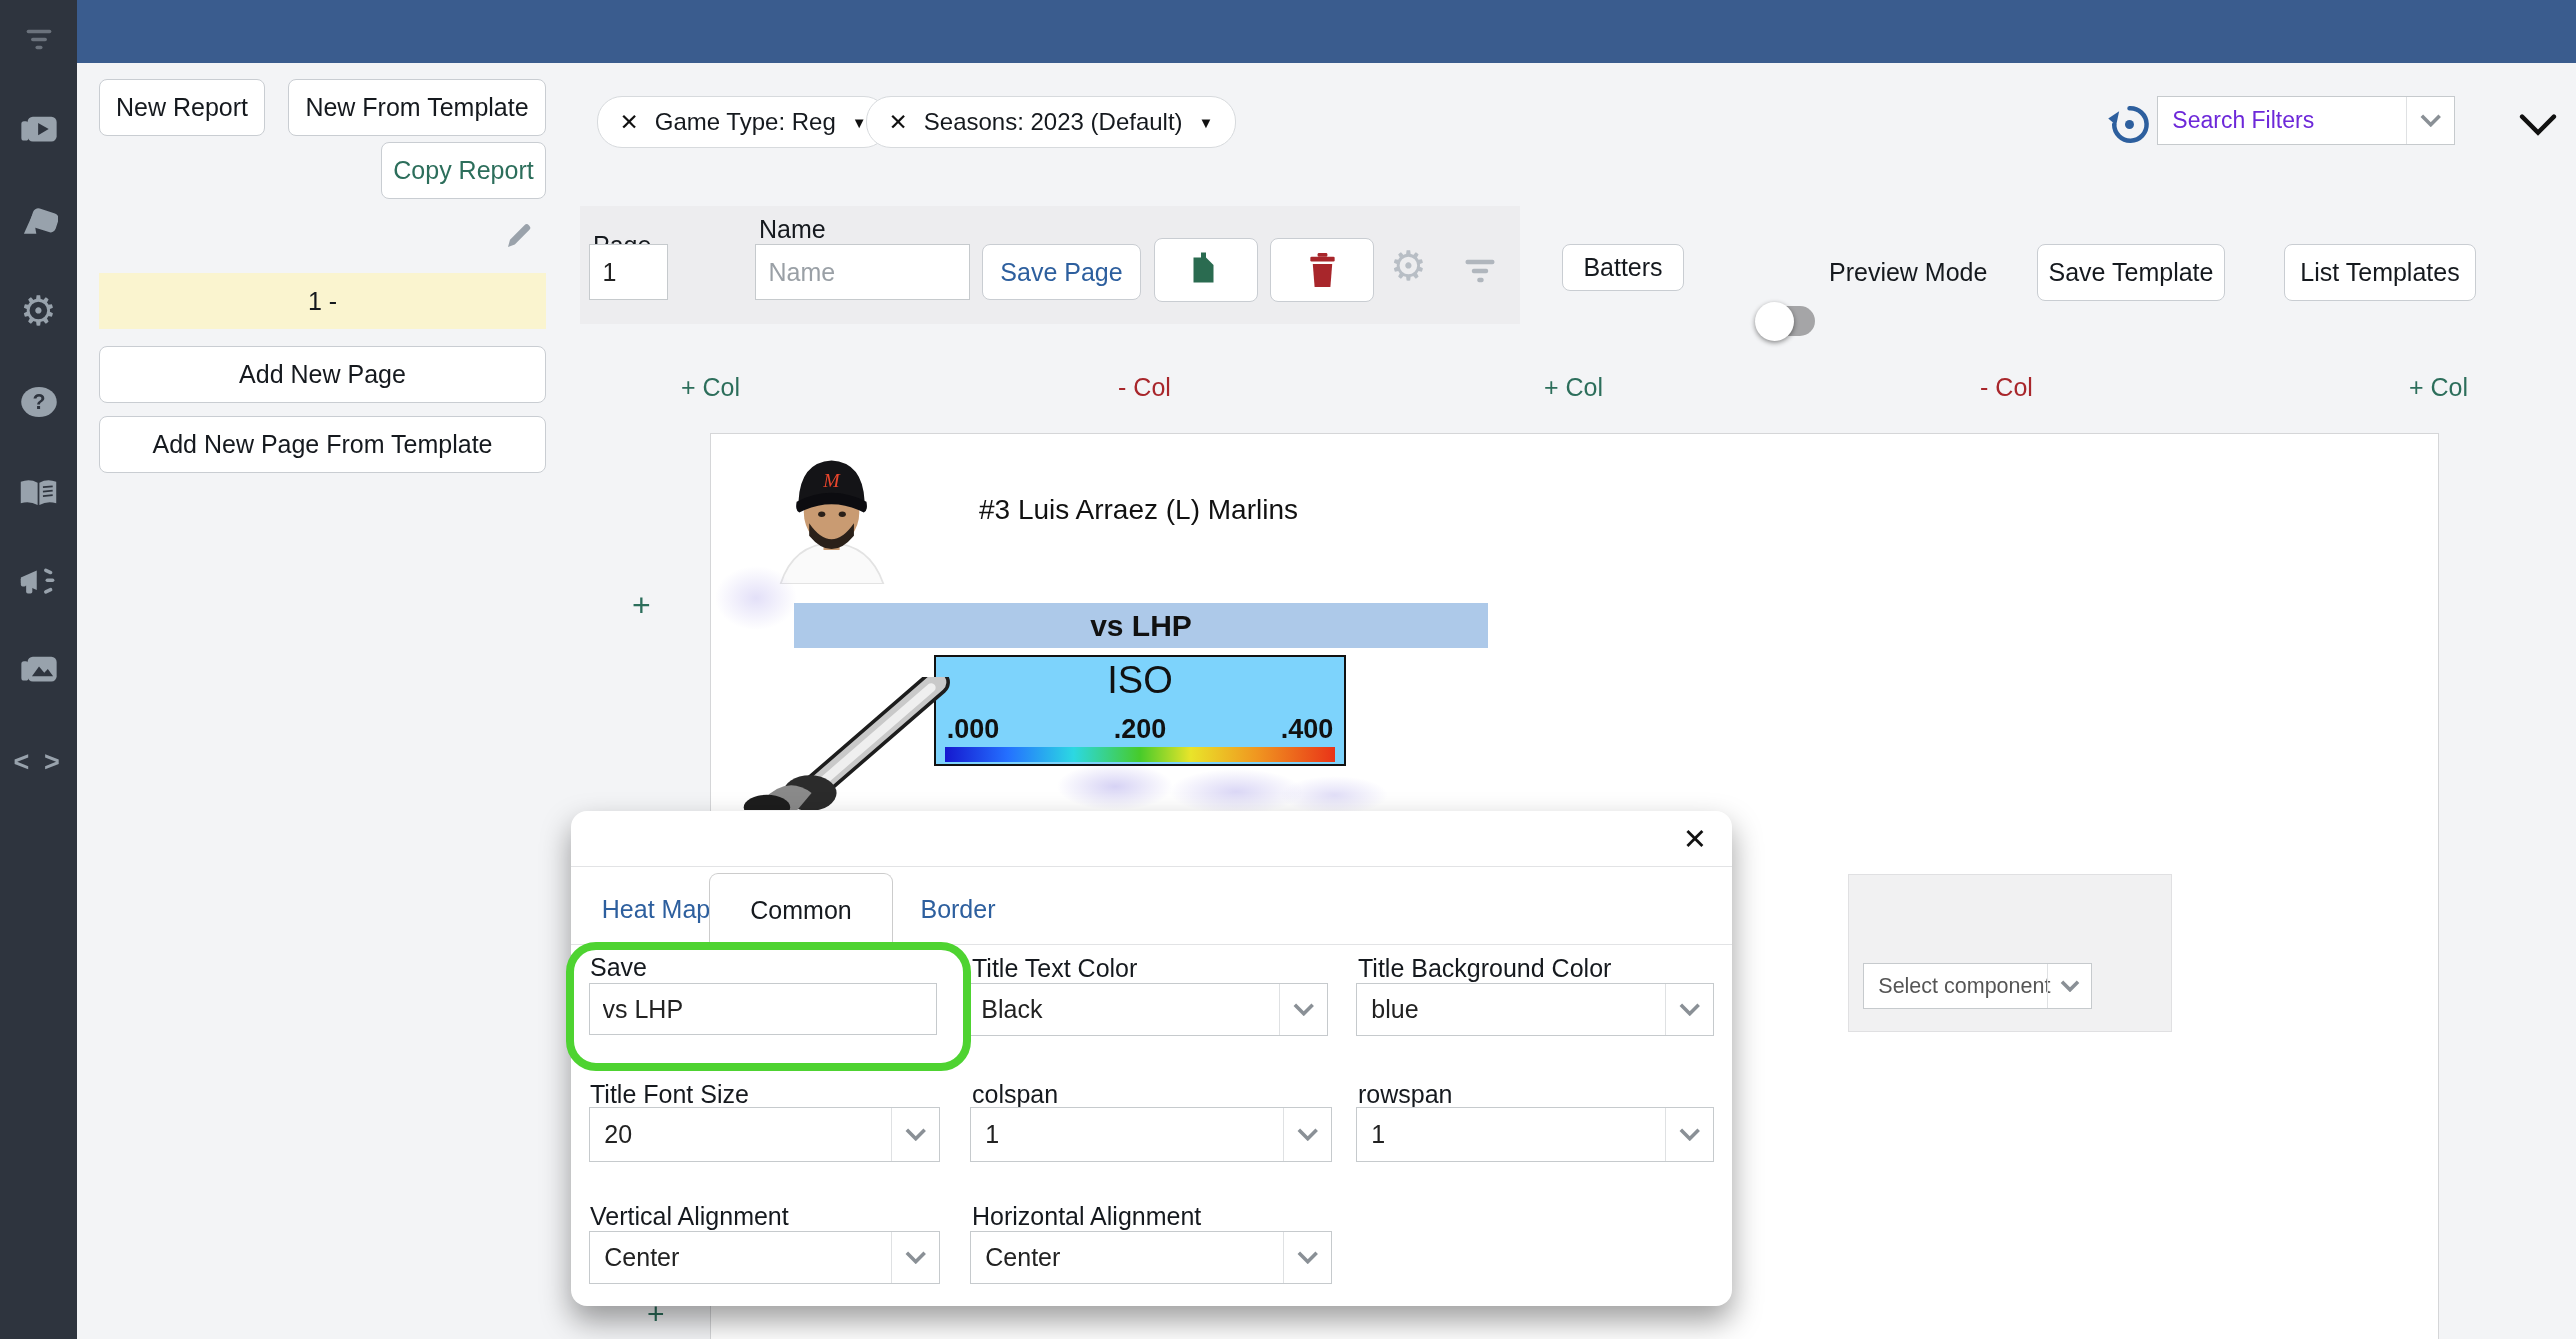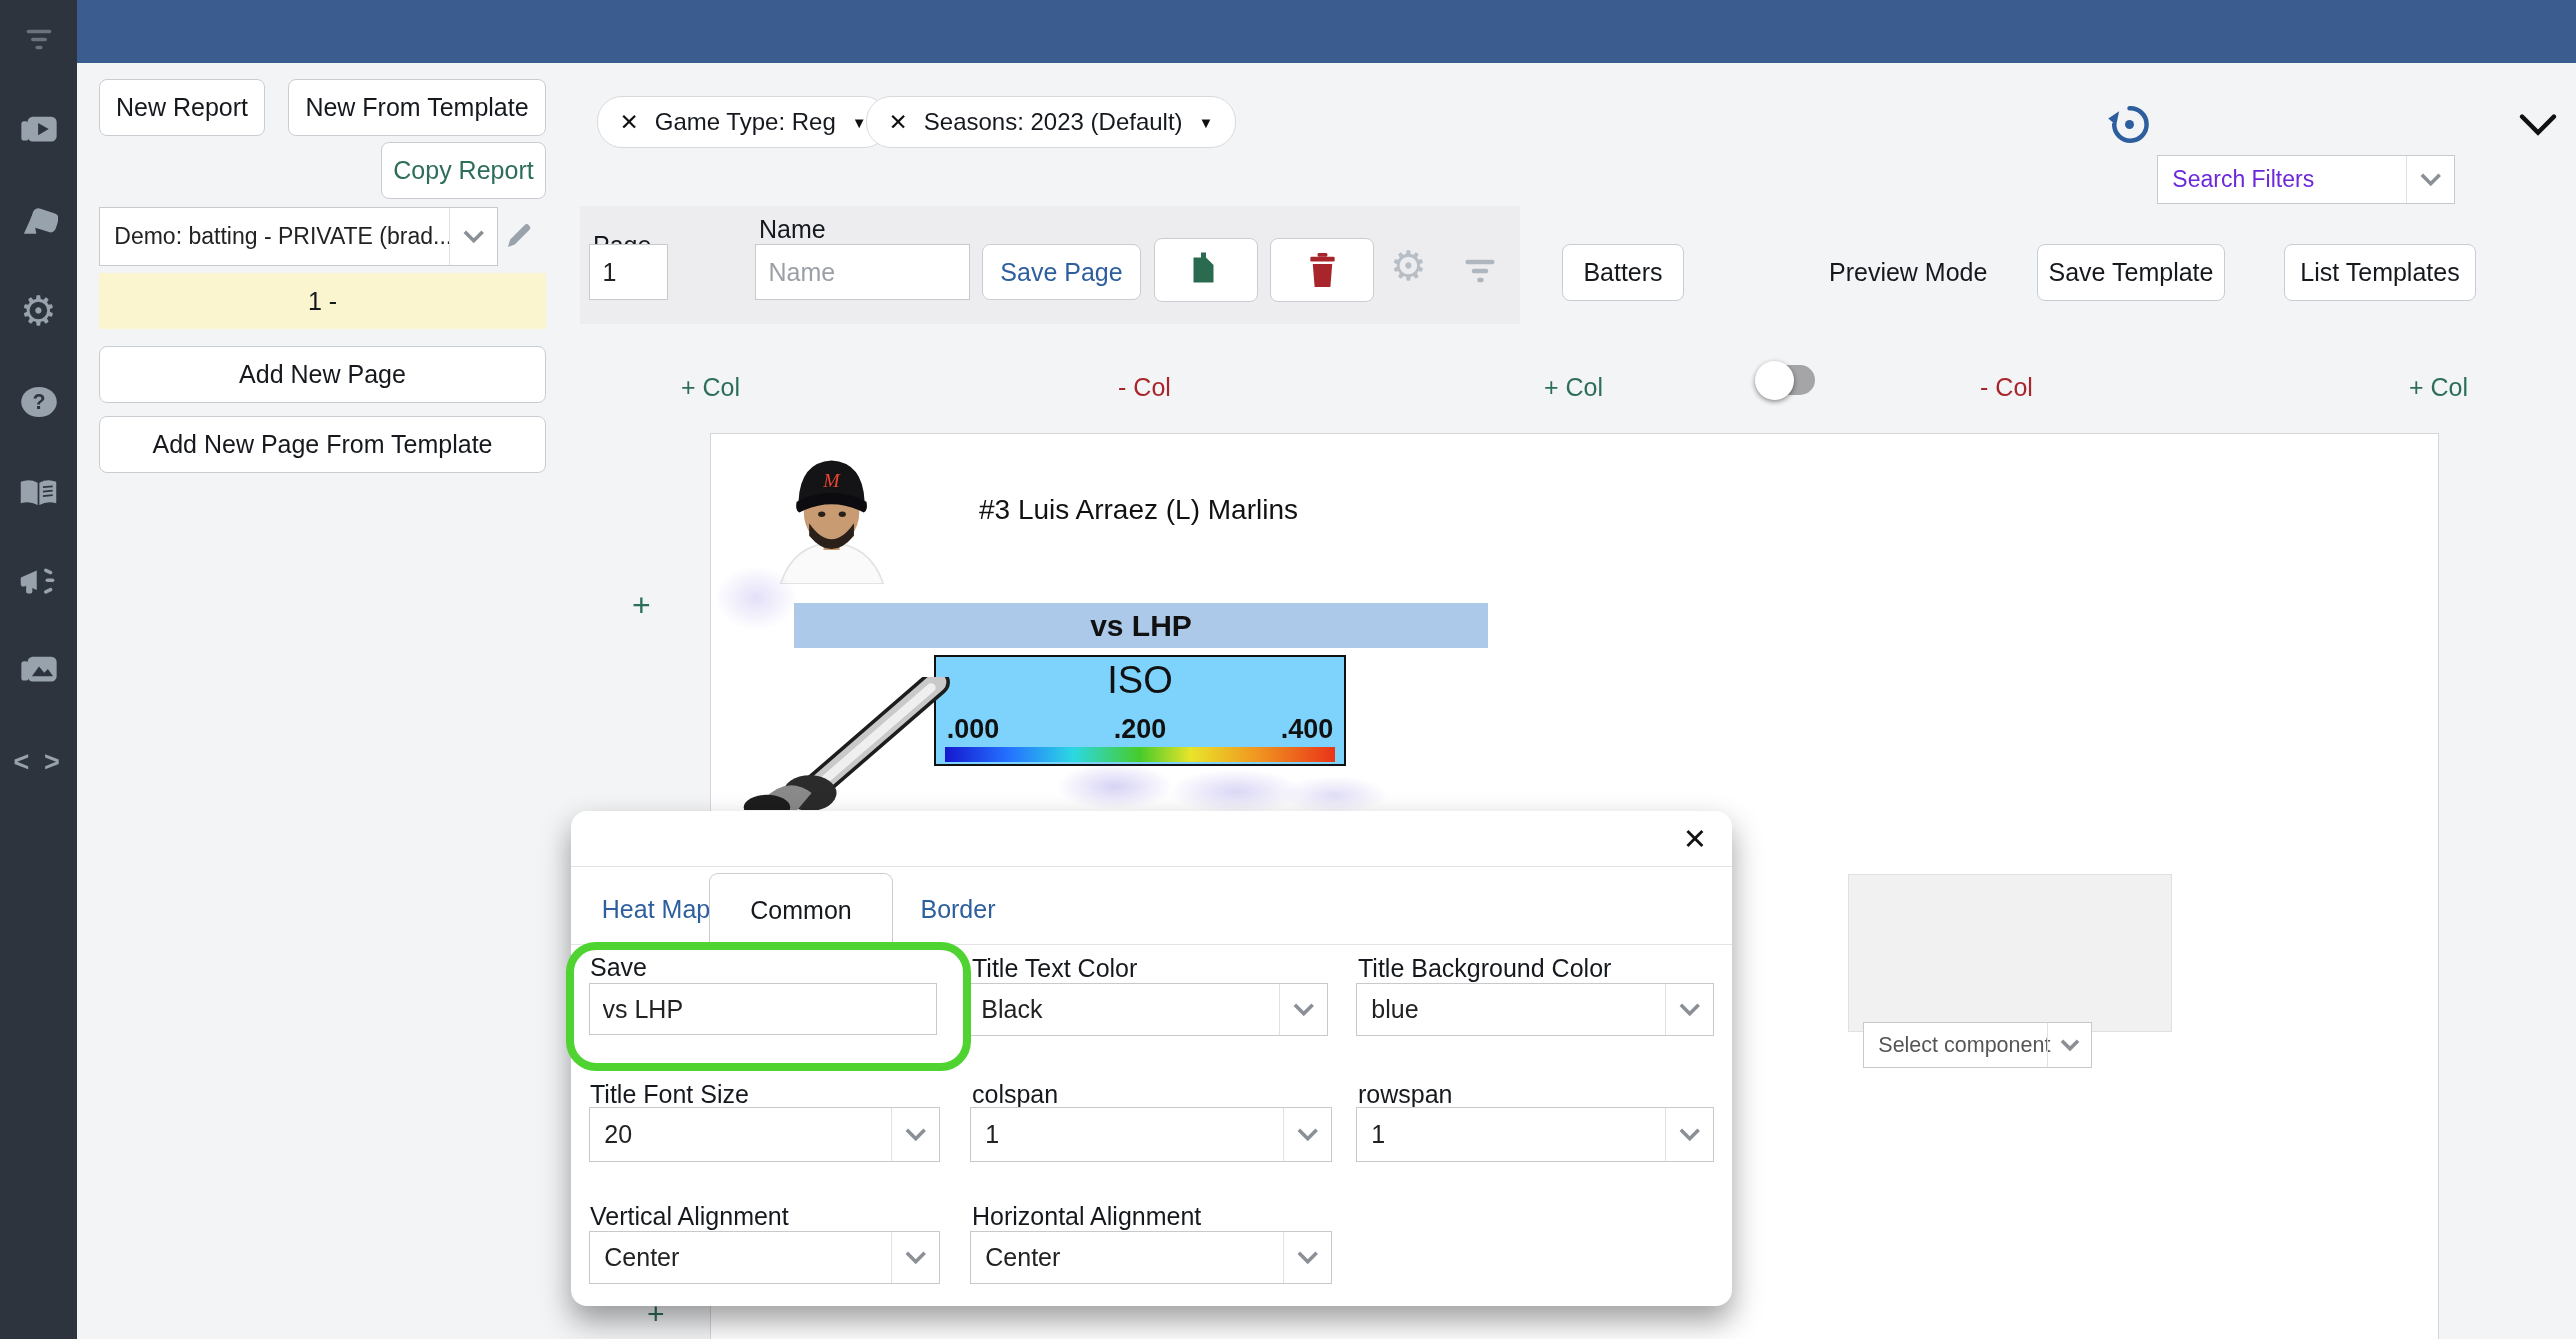--- a/index.html
+++ b/index.html
@@ -161,28 +161,20 @@
     </div>
     <div class="side-icon" style="top:734px;font-size:27px;font-weight:bold;letter-spacing:3.6px;">
       <span>&lt; &gt;</span>
     </div>
   </div>
 
   <div class="abs btn" style="left:99px;top:79px;width:166px;height:57px;">New Report</div>
   <div class="abs btn" style="left:288px;top:79px;width:258px;height:57px;">New From Template</div>
   <div class="abs btn teal" style="left:381px;top:142px;width:165px;height:57px;">Copy Report</div>
 
-  <div class="abs sel" style="left:99px;top:207px;width:399px;height:59px;font-size:23px;">
-    <span>Demo: batting - PRIVATE (brad...</span>
-    <span class="chev">
-      <svg width="21.5" height="13.4" viewBox="0 0 24 15">
-          <polyline points="2,2 12,12 22,2" fill="none" stroke="#8a9096" stroke-width="4"></polyline>
-        </svg>
-    </span>
-  </div>
   <div class="abs" style="left:504px;top:219px;">
     <svg width="32" height="32" viewBox="0 0 24 24">
         <path d="M3 21 L4.5 15.5 L15.5 4.5 Q17 3 18.8 4.8 Q20.6 6.6 19.1 8.1 L8.1 19.1 Z" fill="#9aa2ab"></path>
       </svg>
   </div>
 
   <div class="abs yellow-row">1 -</div>
 
   <div class="abs btn" style="left:99px;top:346px;width:447px;height:57px;">Add New Page</div>
   <div class="abs btn" style="left:99px;top:416px;width:447px;height:57px;">Add New Page From Template</div>
@@ -252,21 +244,21 @@
   <div class="abs" style="left:1462px;top:258px;cursor:pointer;">
     <svg width="36" height="27" viewBox="0 0 40 30">
         <g fill="#b0b6bd">
           <rect x="4" y="2" width="32" height="5" rx="2"></rect>
           <rect x="11" y="12" width="18" height="5" rx="2"></rect>
           <rect x="17" y="22" width="7" height="5" rx="2"></rect>
         </g>
       </svg>
   </div>
 
-  <div class="abs btn" style="left:1562px;top:244px;width:122px;height:57px;">Batters</div>
+  <div class="abs btn" style="left:1562px;top:244px;width:122px;height:47px;">Batters</div>
 
   <div class="abs toggle" style="left:1759px;top:257px;">
     <div class="knob"></div>
   </div>
   <div class="abs lbl" style="left:1829px;top:258px;">Preview Mode</div>
 
   <div class="abs btn" style="left:2037px;top:244px;width:188px;height:57px;">Save Template</div>
   <div class="abs btn" style="left:2284px;top:244px;width:192px;height:57px;">List Templates</div>
 
   <div class="colctl add" style="left:657px;">+ Col</div>

